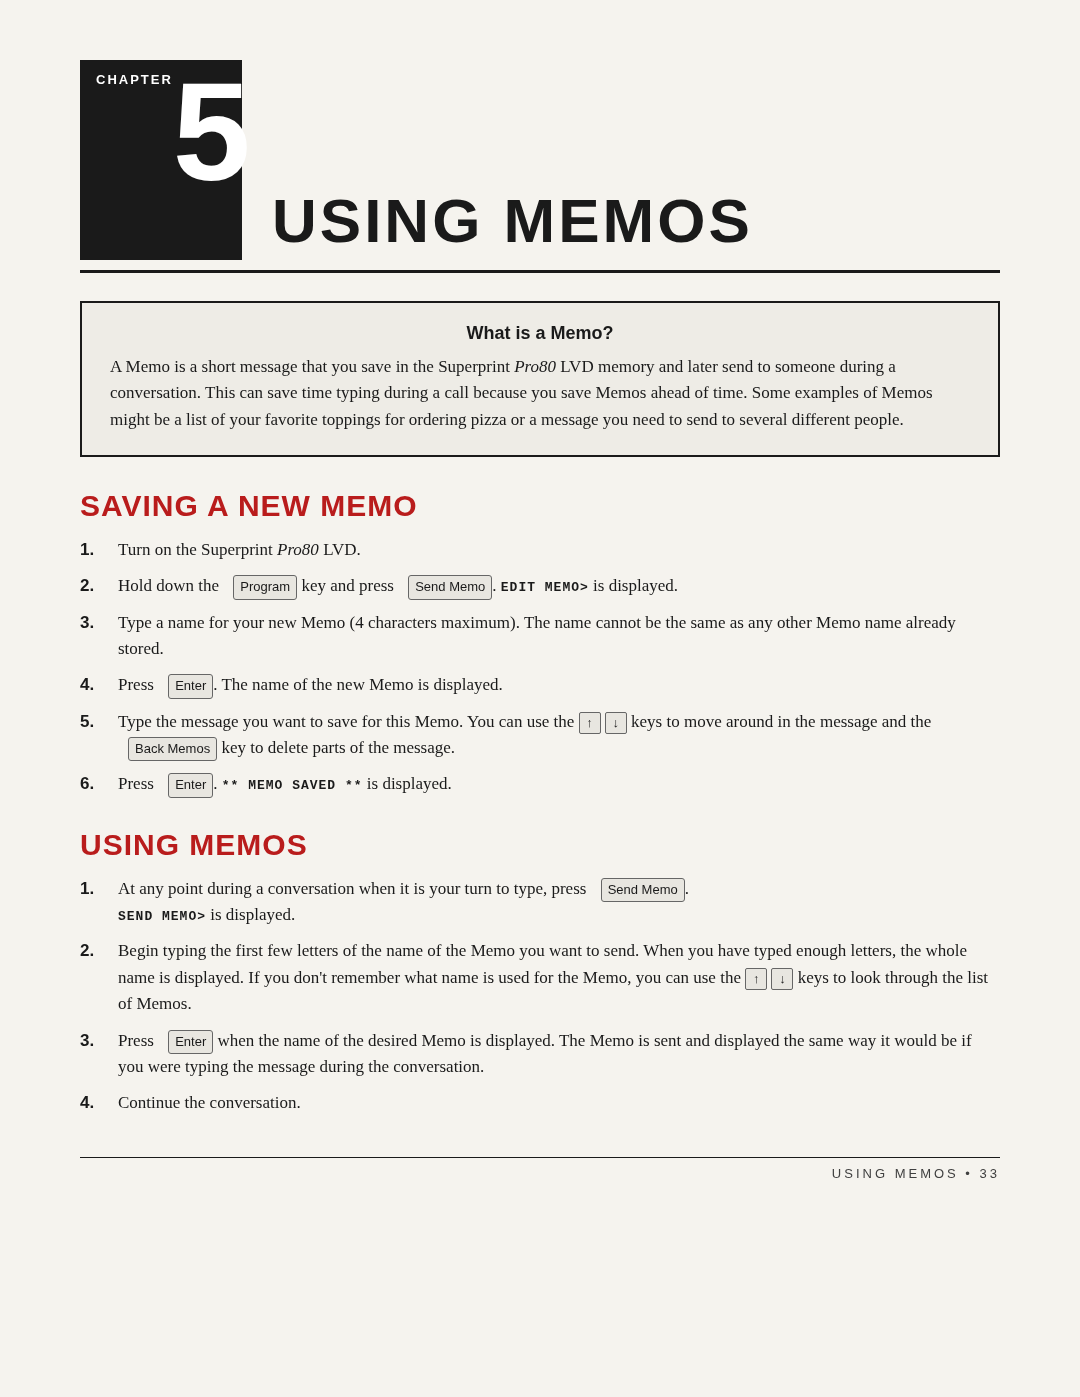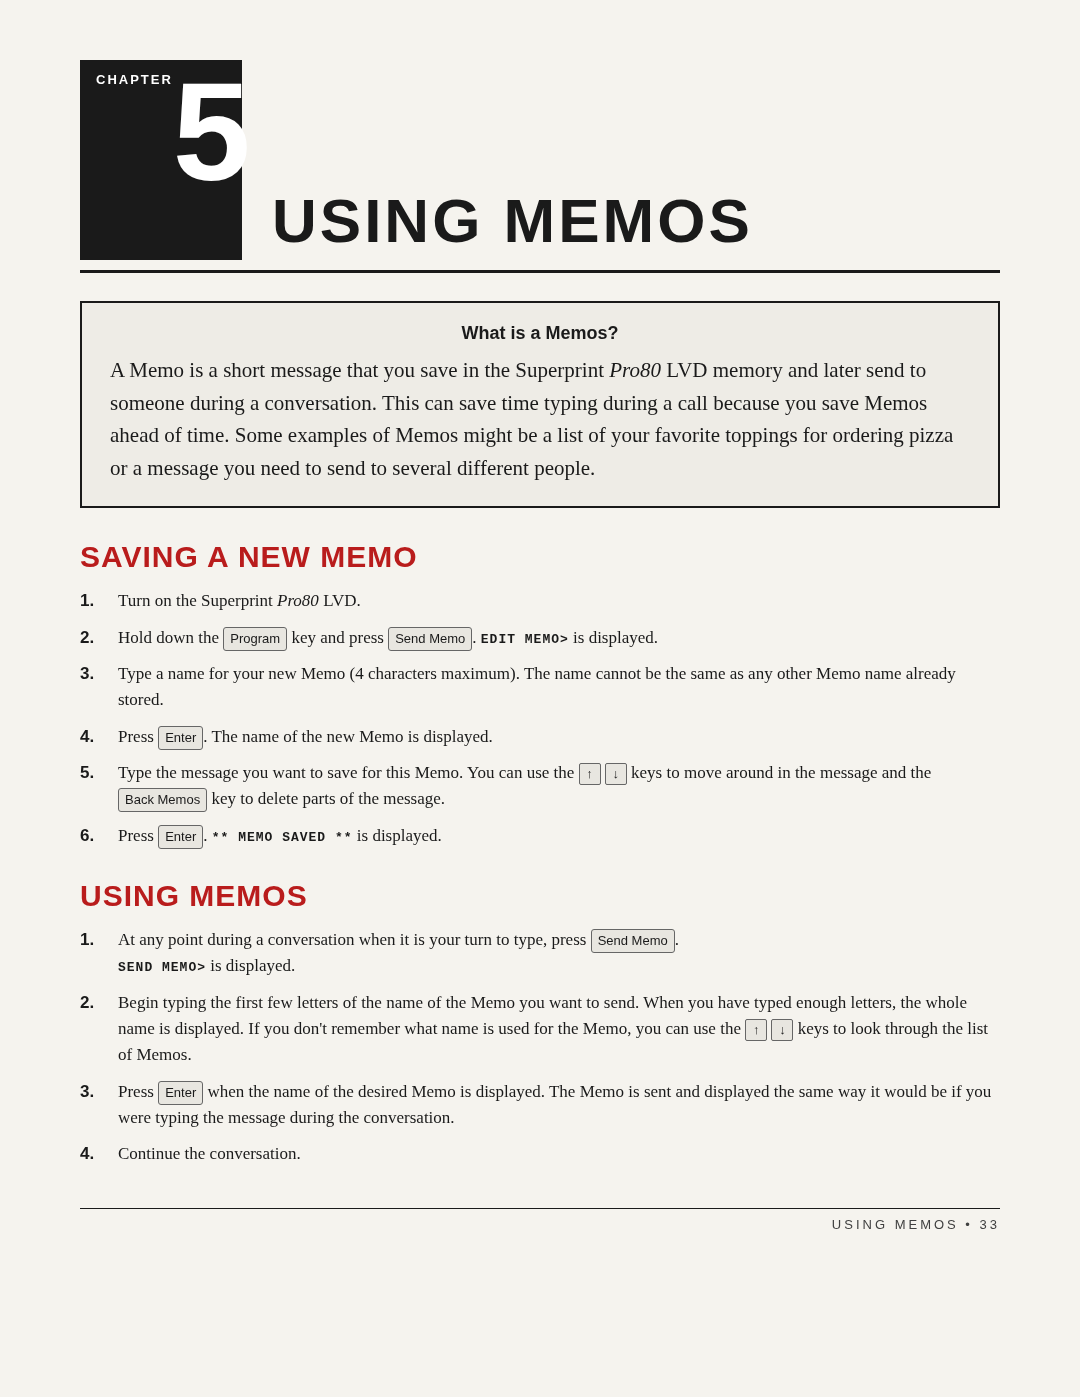--- a/index.html
+++ b/index.html
@@ -72,21 +72,21 @@
 
     .info-box-title {
       font-family: Arial, Helvetica, sans-serif;
       font-size: 18px;
       font-weight: bold;
       text-align: center;
       margin-bottom: 10px;
     }
 
     .info-box-text {
-      font-size: 21px;
+      font-size: 17px;
       line-height: 1.55;
     }
 
     .info-box-text em {
       font-style: italic;
     }
 
     .section-title {
       font-family: Arial, Helvetica, sans-serif;
       font-size: 30px;
@@ -127,20 +127,21 @@
     .kbd {
       display: inline-block;
       border: 1px solid #666;
       background: #e8e6e0;
       font-family: Arial, Helvetica, sans-serif;
       font-size: 13px;
       padding: 1px 6px;
       border-radius: 3px;
       vertical-align: middle;
       white-space: nowrap;
+      margin-left: 10px;
     }
 
     .display-text {
       font-family: 'Courier New', Courier, monospace;
       font-weight: bold;
       font-size: 13px;
       letter-spacing: 1px;
     }
 
     .arrow-key {
@@ -179,21 +180,21 @@
 
 <div class="chapter-header">
   <div class="chapter-number-block">
     <span class="chapter-label">CHAPTER</span>
     <span class="chapter-num">5</span>
   </div>
   <span class="chapter-title">USING MEMOS</span>
 </div>
 
 <div class="info-box">
-  <div class="info-box-title">What is a Memos?</div>
+  <div class="info-box-title">What is a Memo?</div>
   <p class="info-box-text">
     A Memo is a short message that you save in the Superprint <em>Pro80</em> LVD memory and later send to someone during a conversation. This can save time typing during a call because you save Memos ahead of time. Some examples of Memos might be a list of your favorite toppings for ordering pizza or a message you need to send to several different people.
   </p>
 </div>
 
 <div class="section">
   <h2 class="section-title">SAVING A NEW MEMO</h2>
   <ol class="steps-list">
 
     <li>

